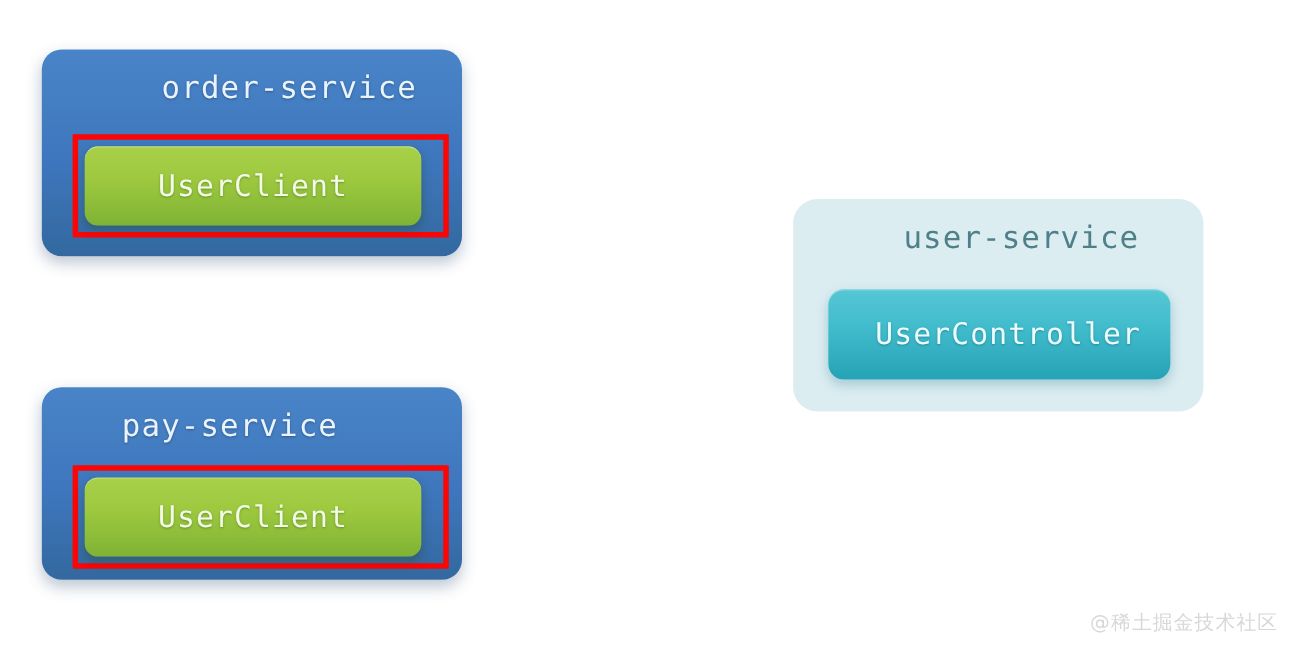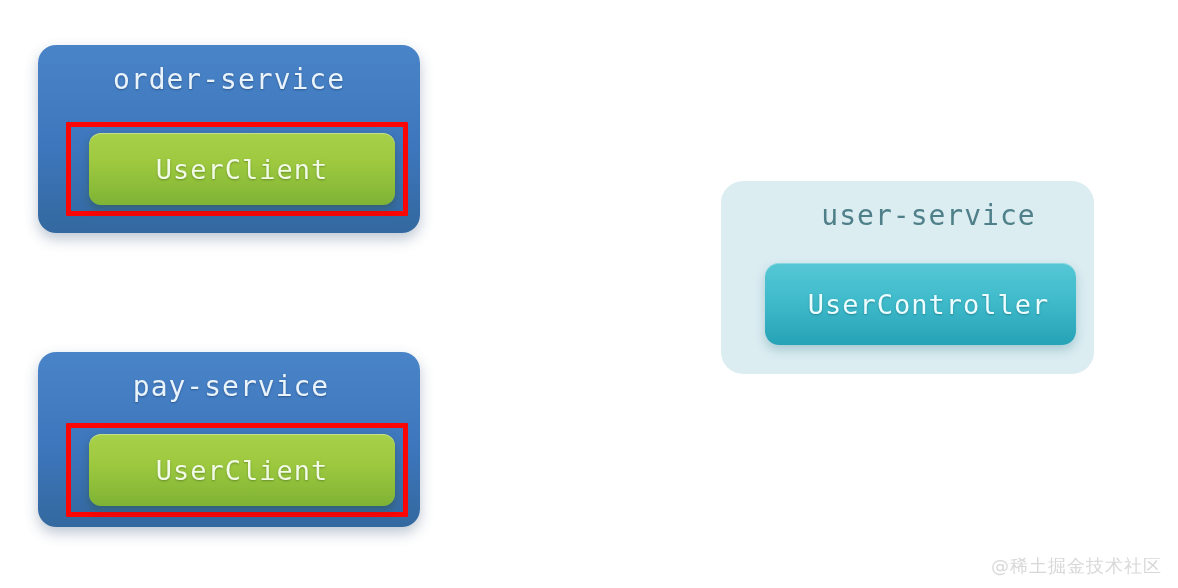--- a/index.html
+++ b/index.html
@@ -71,21 +71,20 @@
     position: absolute;
     box-sizing: border-box;
     border-radius: 12px;
     display: flex;
     align-items: center;
     justify-content: center;
     font-size: 27px;
     letter-spacing: 1px;
     white-space: nowrap;
     user-select: none;
-    margin-left: 12px;
   }
 
   .component-chip.green {
     background: linear-gradient(180deg, #a8d04a 0%, #9ec93f 40%, #7fb335 100%);
     color: #f2fbe6;
     text-shadow: 0 1px 2px rgba(70, 100, 25, 0.55);
     box-shadow: 0 4px 8px rgba(45, 70, 20, 0.35),
                 inset 0 1px 0 rgba(255,255,255,0.35);
   }
 
@@ -111,27 +110,27 @@
     user-select: none;
   }
 </style>
 </head>
 <body>
 
 <div class="canvas">
 
   <div class="service-box blue" style="left:38px; top:45px; width:382px; height:188px;">
   </div>
-  <div class="service-title on-blue" style="top:63px; left:38px; width:382px;">order-service</div>
+  <div class="service-title on-blue" style="top:63px; left:38px; width:382px;padding-left:34px;">order-service</div>
   <div class="highlight-frame" style="left:66px; top:122px; width:342px; height:94px;"></div>
   <div class="component-chip green" style="left:77px; top:133px; width:306px; height:72px;">UserClient</div>
 
   <div class="service-box blue" style="left:38px; top:352px; width:382px; height:175px;">
   </div>
-  <div class="service-title on-blue" style="top:370px; left:28px; width:342px;padding-left:32px;">pay-service</div>
+  <div class="service-title on-blue" style="top:370px; left:38px; width:342px;">pay-service</div>
   <div class="highlight-frame" style="left:66px; top:423px; width:342px; height:94px;"></div>
   <div class="component-chip green" style="left:77px; top:434px; width:306px; height:72px;">UserClient</div>
 
   <div class="service-box lightcyan" style="left:721px; top:181px; width:373px; height:193px;">
   </div>
   <div class="service-title on-cyan" style="top:199px; left:721px; width:415px;">user-service</div>
   <div class="component-chip teal" style="left:753px; top:263px; width:311px; height:82px;padding-left:16px;">UserController</div>
 
   <div class="watermark">@稀土掘金技术社区</div>
 

